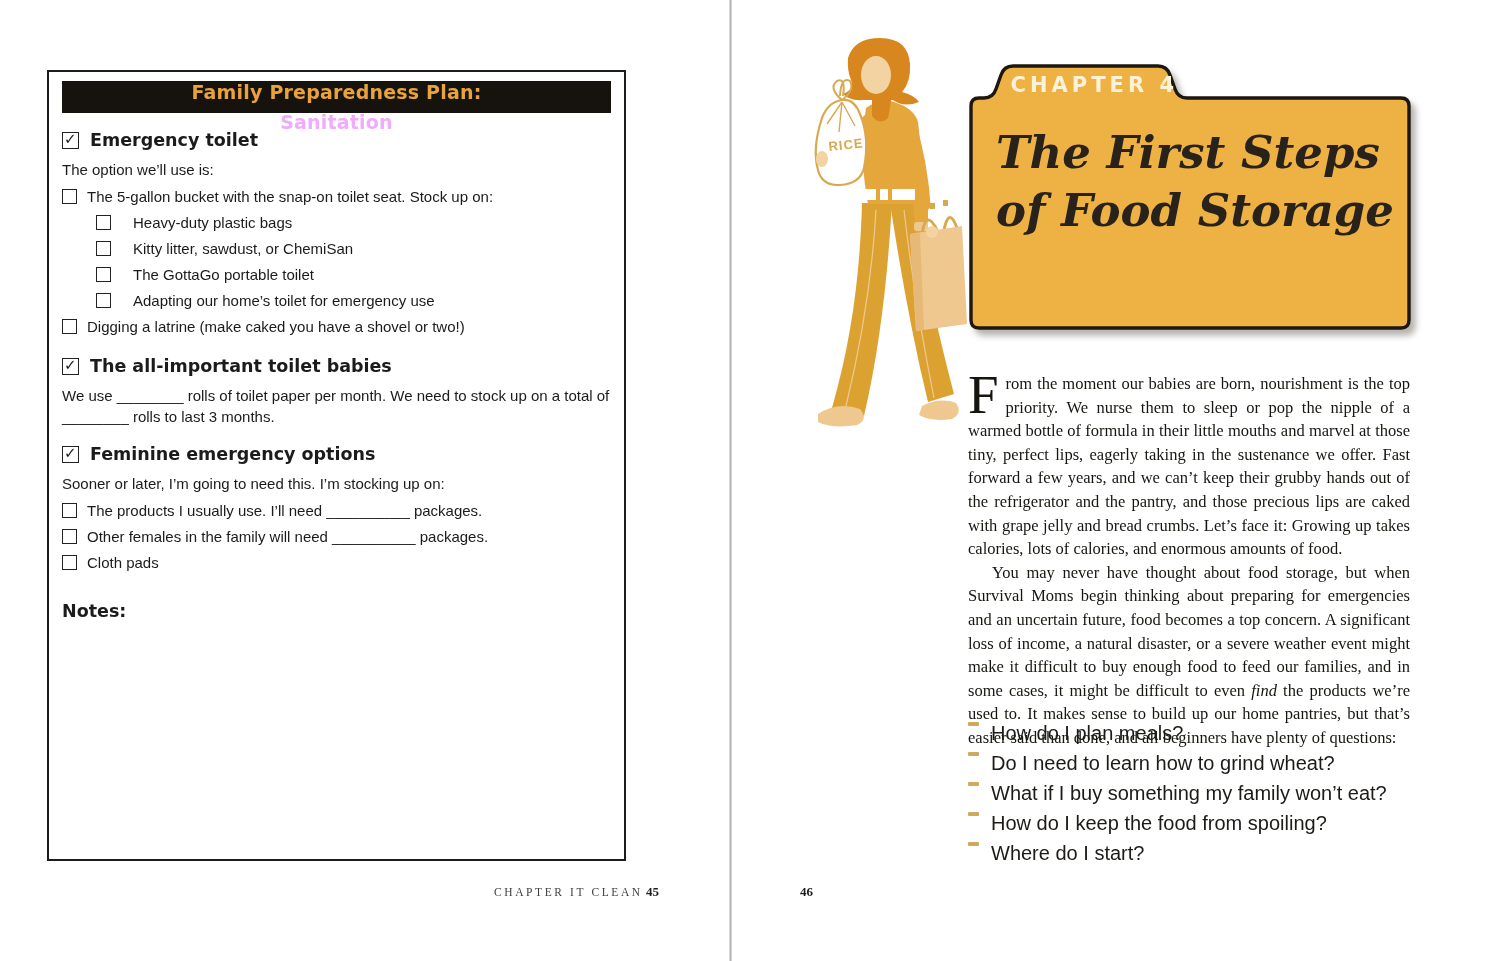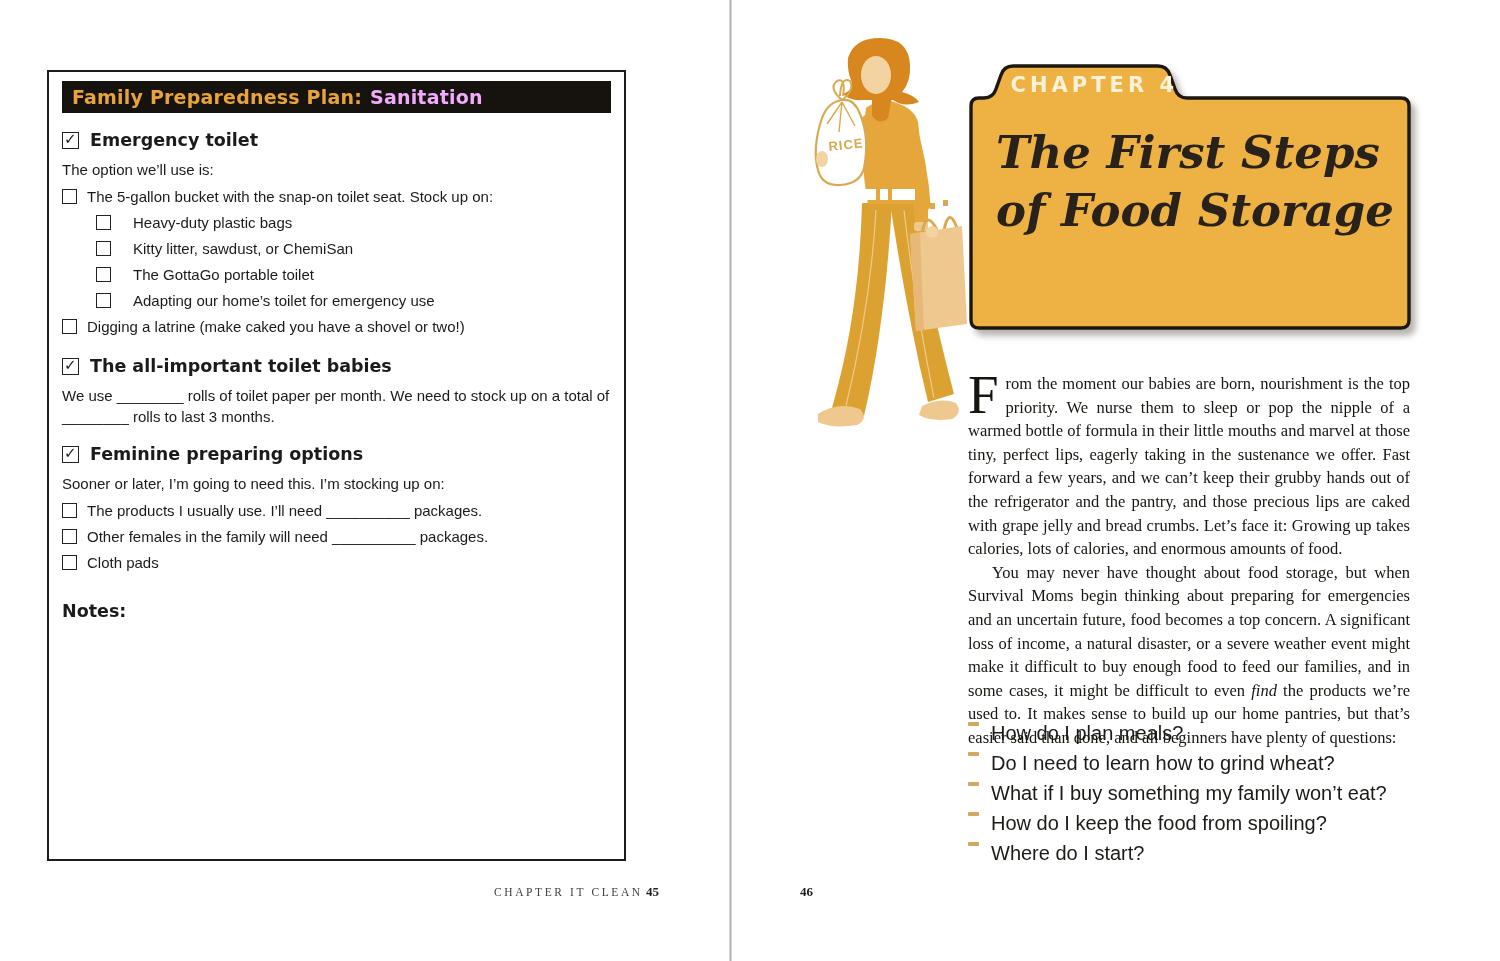--- a/index.html
+++ b/index.html
@@ -7,21 +7,21 @@
           font-family:"Liberation Sans",sans-serif;}
   .gutter{position:absolute;left:729px;top:0;width:3px;height:961px;
           background:linear-gradient(to right,#e6e6e6,#b5b5b5,#e2e2e2);}
 
   
   .form-box{position:absolute;left:47px;top:70px;width:579px;height:791px;
             border:2px solid #1c1c1c;background:#fff;box-sizing:border-box;
             padding:9px 13px 0 13px;}
   .form-titlebar{display:flex;align-items:center;gap:8px;height:32px;background:#16120d;
             padding:0 10px;font-family:"DejaVu Sans",sans-serif;font-weight:bold;
-            font-size:19px;letter-spacing:.2px;}
+            font-size:19px;letter-spacing:.2px;flex-direction:column;}
   .t-gold{color:#E8A33C;}
   .t-white{color:#f0abfc;}
   .sec-h{display:flex;align-items:center;margin-top:17px;
          font-family:"DejaVu Sans",sans-serif;font-weight:bold;font-size:17.5px;color:#1b1b1b;}
   .sec-h .cb{width:15px;height:15px;margin-right:11px;position:relative;}
   .cb{display:inline-block;flex:none;width:13px;height:13px;border:1.8px solid #222;
       background:#fff;box-sizing:content-box;}
   .cb.checked::after{content:"\2713";position:absolute;left:1px;top:-3px;
       font-size:15px;font-weight:bold;color:#1b1b1b;font-family:"DejaVu Sans",sans-serif;}
   .intro{margin:9px 0 0 0;font-size:15px;color:#1b1b1b;line-height:21px;}
@@ -105,21 +105,21 @@
     </div>
 
     <div class="sec-h">
       <span class="cb checked"></span>
       <span>The all-important toilet babies</span>
     </div>
     <p class="intro">We use ________ rolls of toilet paper per month. We need to stock up on a total of ________ rolls to last 3 months.</p>
 
     <div class="sec-h">
       <span class="cb checked"></span>
-      <span>Feminine preparing options</span>
+      <span>Feminine emergency options</span>
     </div>
     <p class="intro">Sooner or later, I’m going to need this. I’m stocking up on:</p>
     <div class="items">
       <div class="item">
         <span class="cb"></span>
         <span>The products I usually use. I’ll need __________ packages.</span>
       </div>
       <div class="item">
         <span class="cb"></span>
         <span>Other females in the family will need __________ packages.</span>

